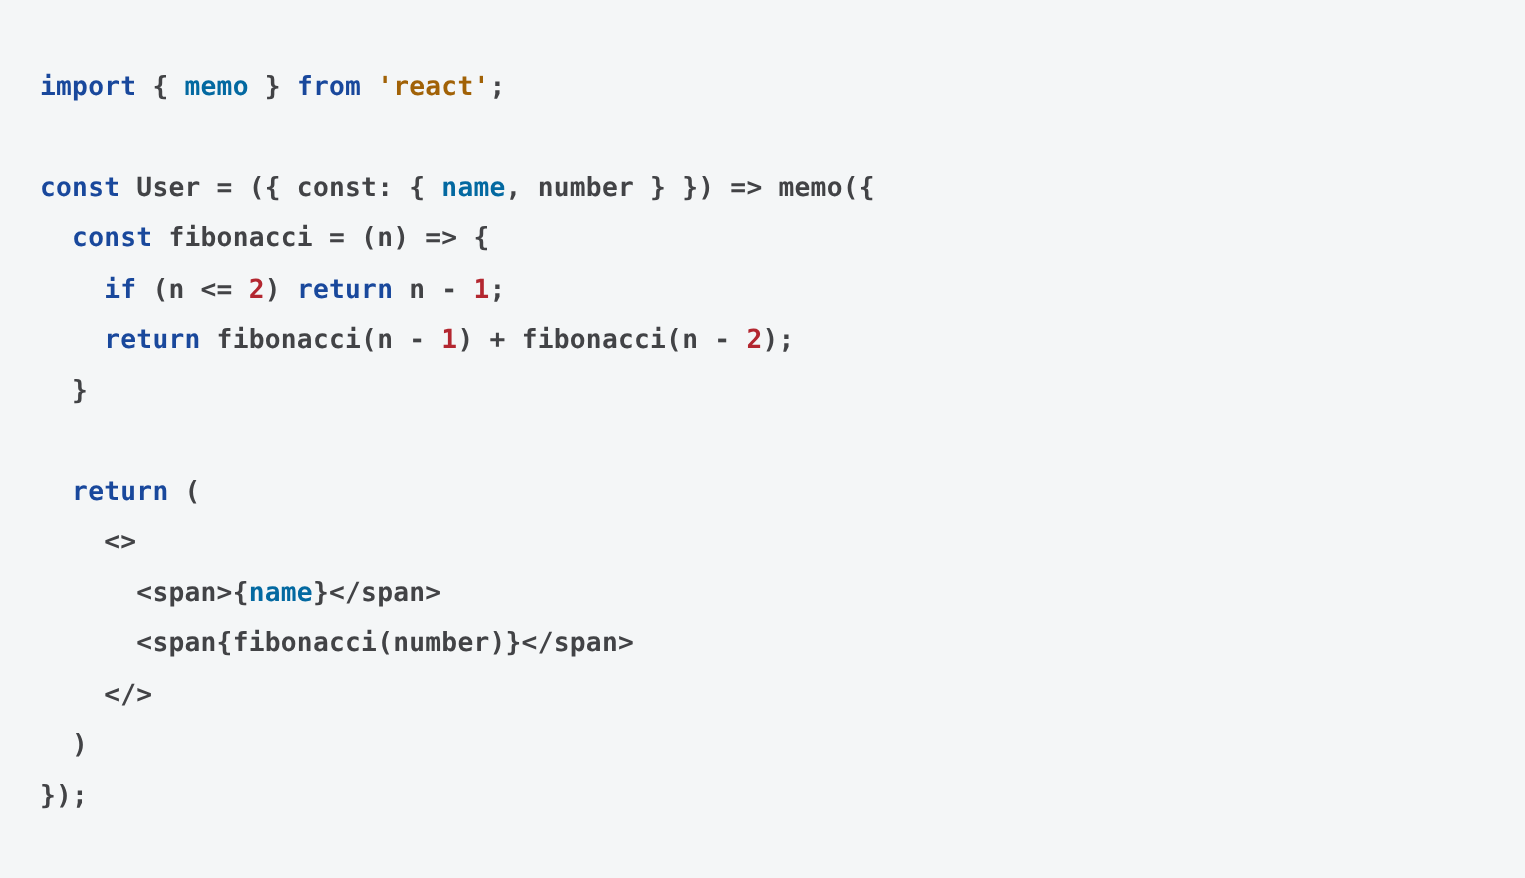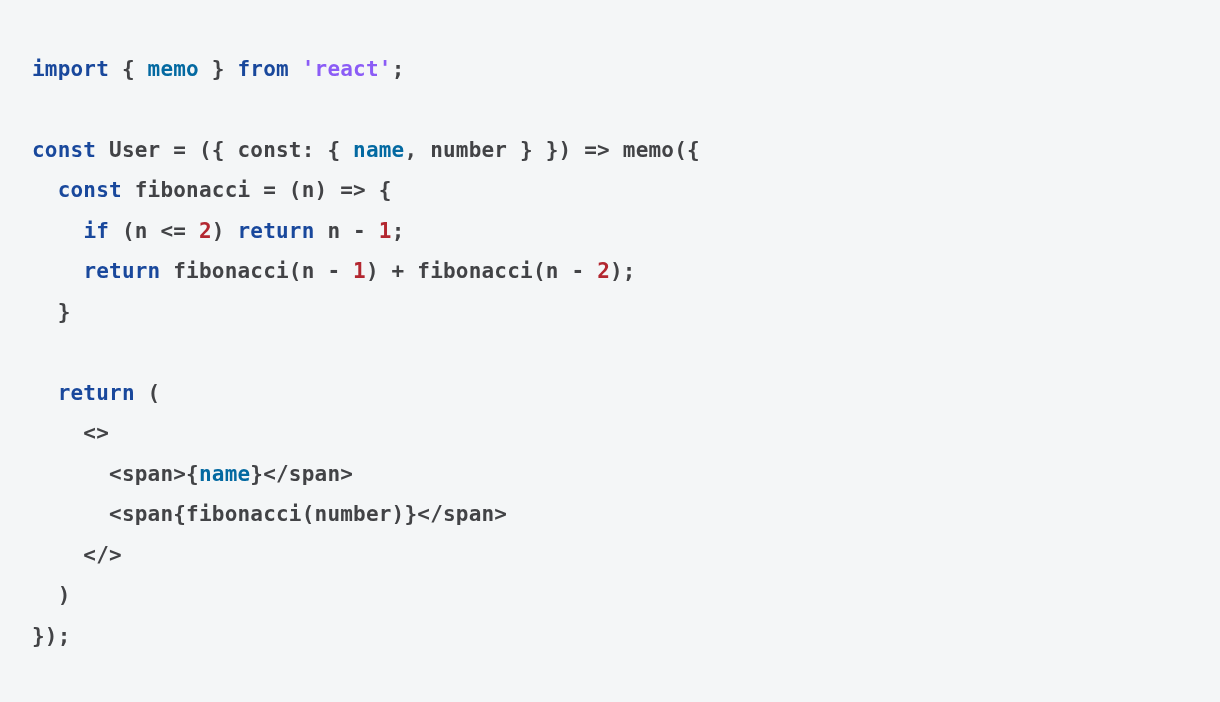--- a/index.html
+++ b/index.html
@@ -14,21 +14,21 @@
     color: #424346;
     font-weight: 600;
   }
   .code {
     padding: 8px 0 0 32px;
     white-space: pre;
     letter-spacing: 0.2px;
   }
   .kw   { color: #19489c; margin-top: 20px; }      
   .var  { color: #0369a1; }      
-  .str  { color: #8b5cf6; text-align: right; }      
+  .str  { color: #a16207; text-align: right; }      
   .num  { color: #b32730; }      
   .plain{ color: #424346; }
 </style>
 </head>
 <body>
 
 <div class="code">
 <span><span class="kw">import</span><span class="plain"> { </span><span class="var">memo</span><span class="plain"> } </span><span class="kw">from</span><span class="plain"> </span><span class="str">'react'</span><span class="plain">;</span></span>
 <span></span>
 <span><span class="kw">const</span><span class="plain"> User = ({ const: { </span><span class="var">name</span><span class="plain">, number } }) =&gt; memo({</span></span>

